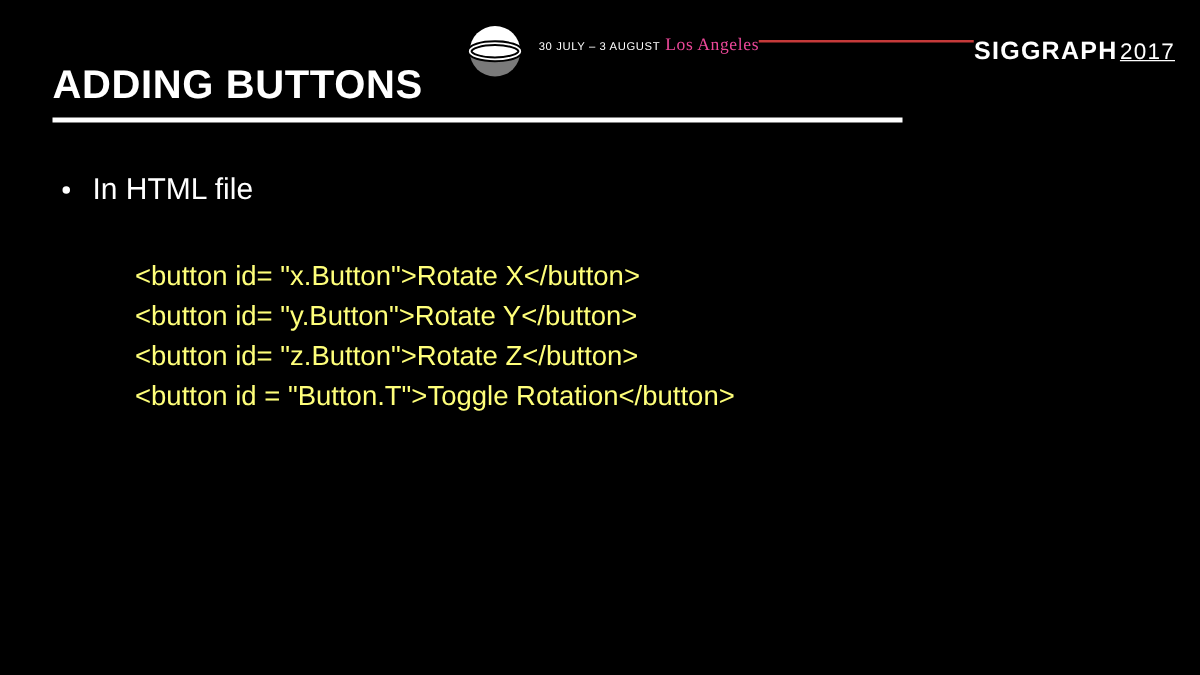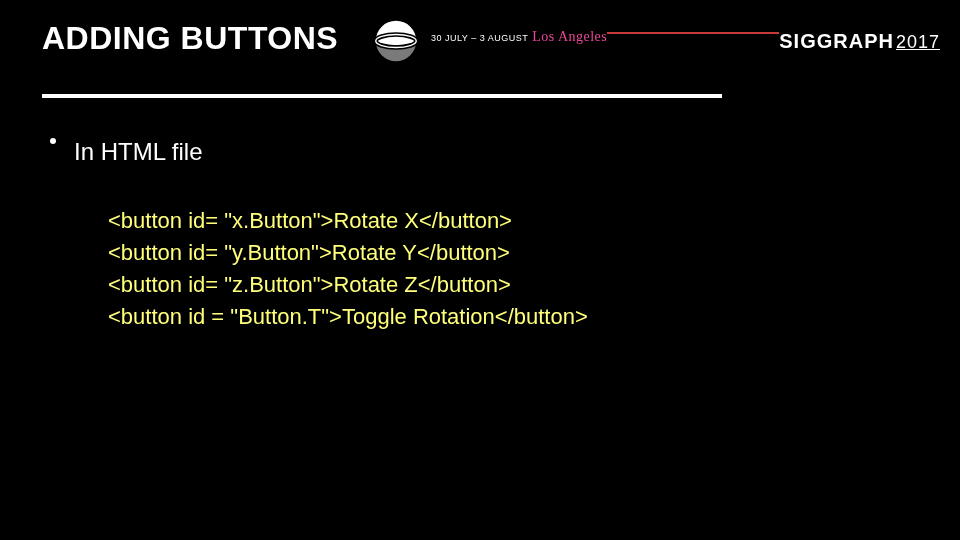--- a/index.html
+++ b/index.html
@@ -14,38 +14,39 @@
   }
   .slide {
     position: relative;
     width: 960px;
     height: 540px;
     box-sizing: border-box;
   }
   .title {
     position: absolute;
     left: 42px;
-    top: 20px;
+    top: 49px;
     font-size: 32px;
     font-weight: 700;
     letter-spacing: 0.5px;
   }
   .rule {
     position: absolute;
     left: 42px;
     top: 94px;
     width: 680px;
     height: 0;
     border-top: 4px solid #fff;
   }
   .bullet-row {
     position: absolute;
     left: 50px;
     top: 138px;
     display: flex;
+    align-items: center;
     gap: 18px;
     font-size: 24px;
   }
   .dot {
     width: 6px;
     height: 6px;
     border-radius: 50%;
     background: #fff;
     flex: 0 0 auto;
   }

